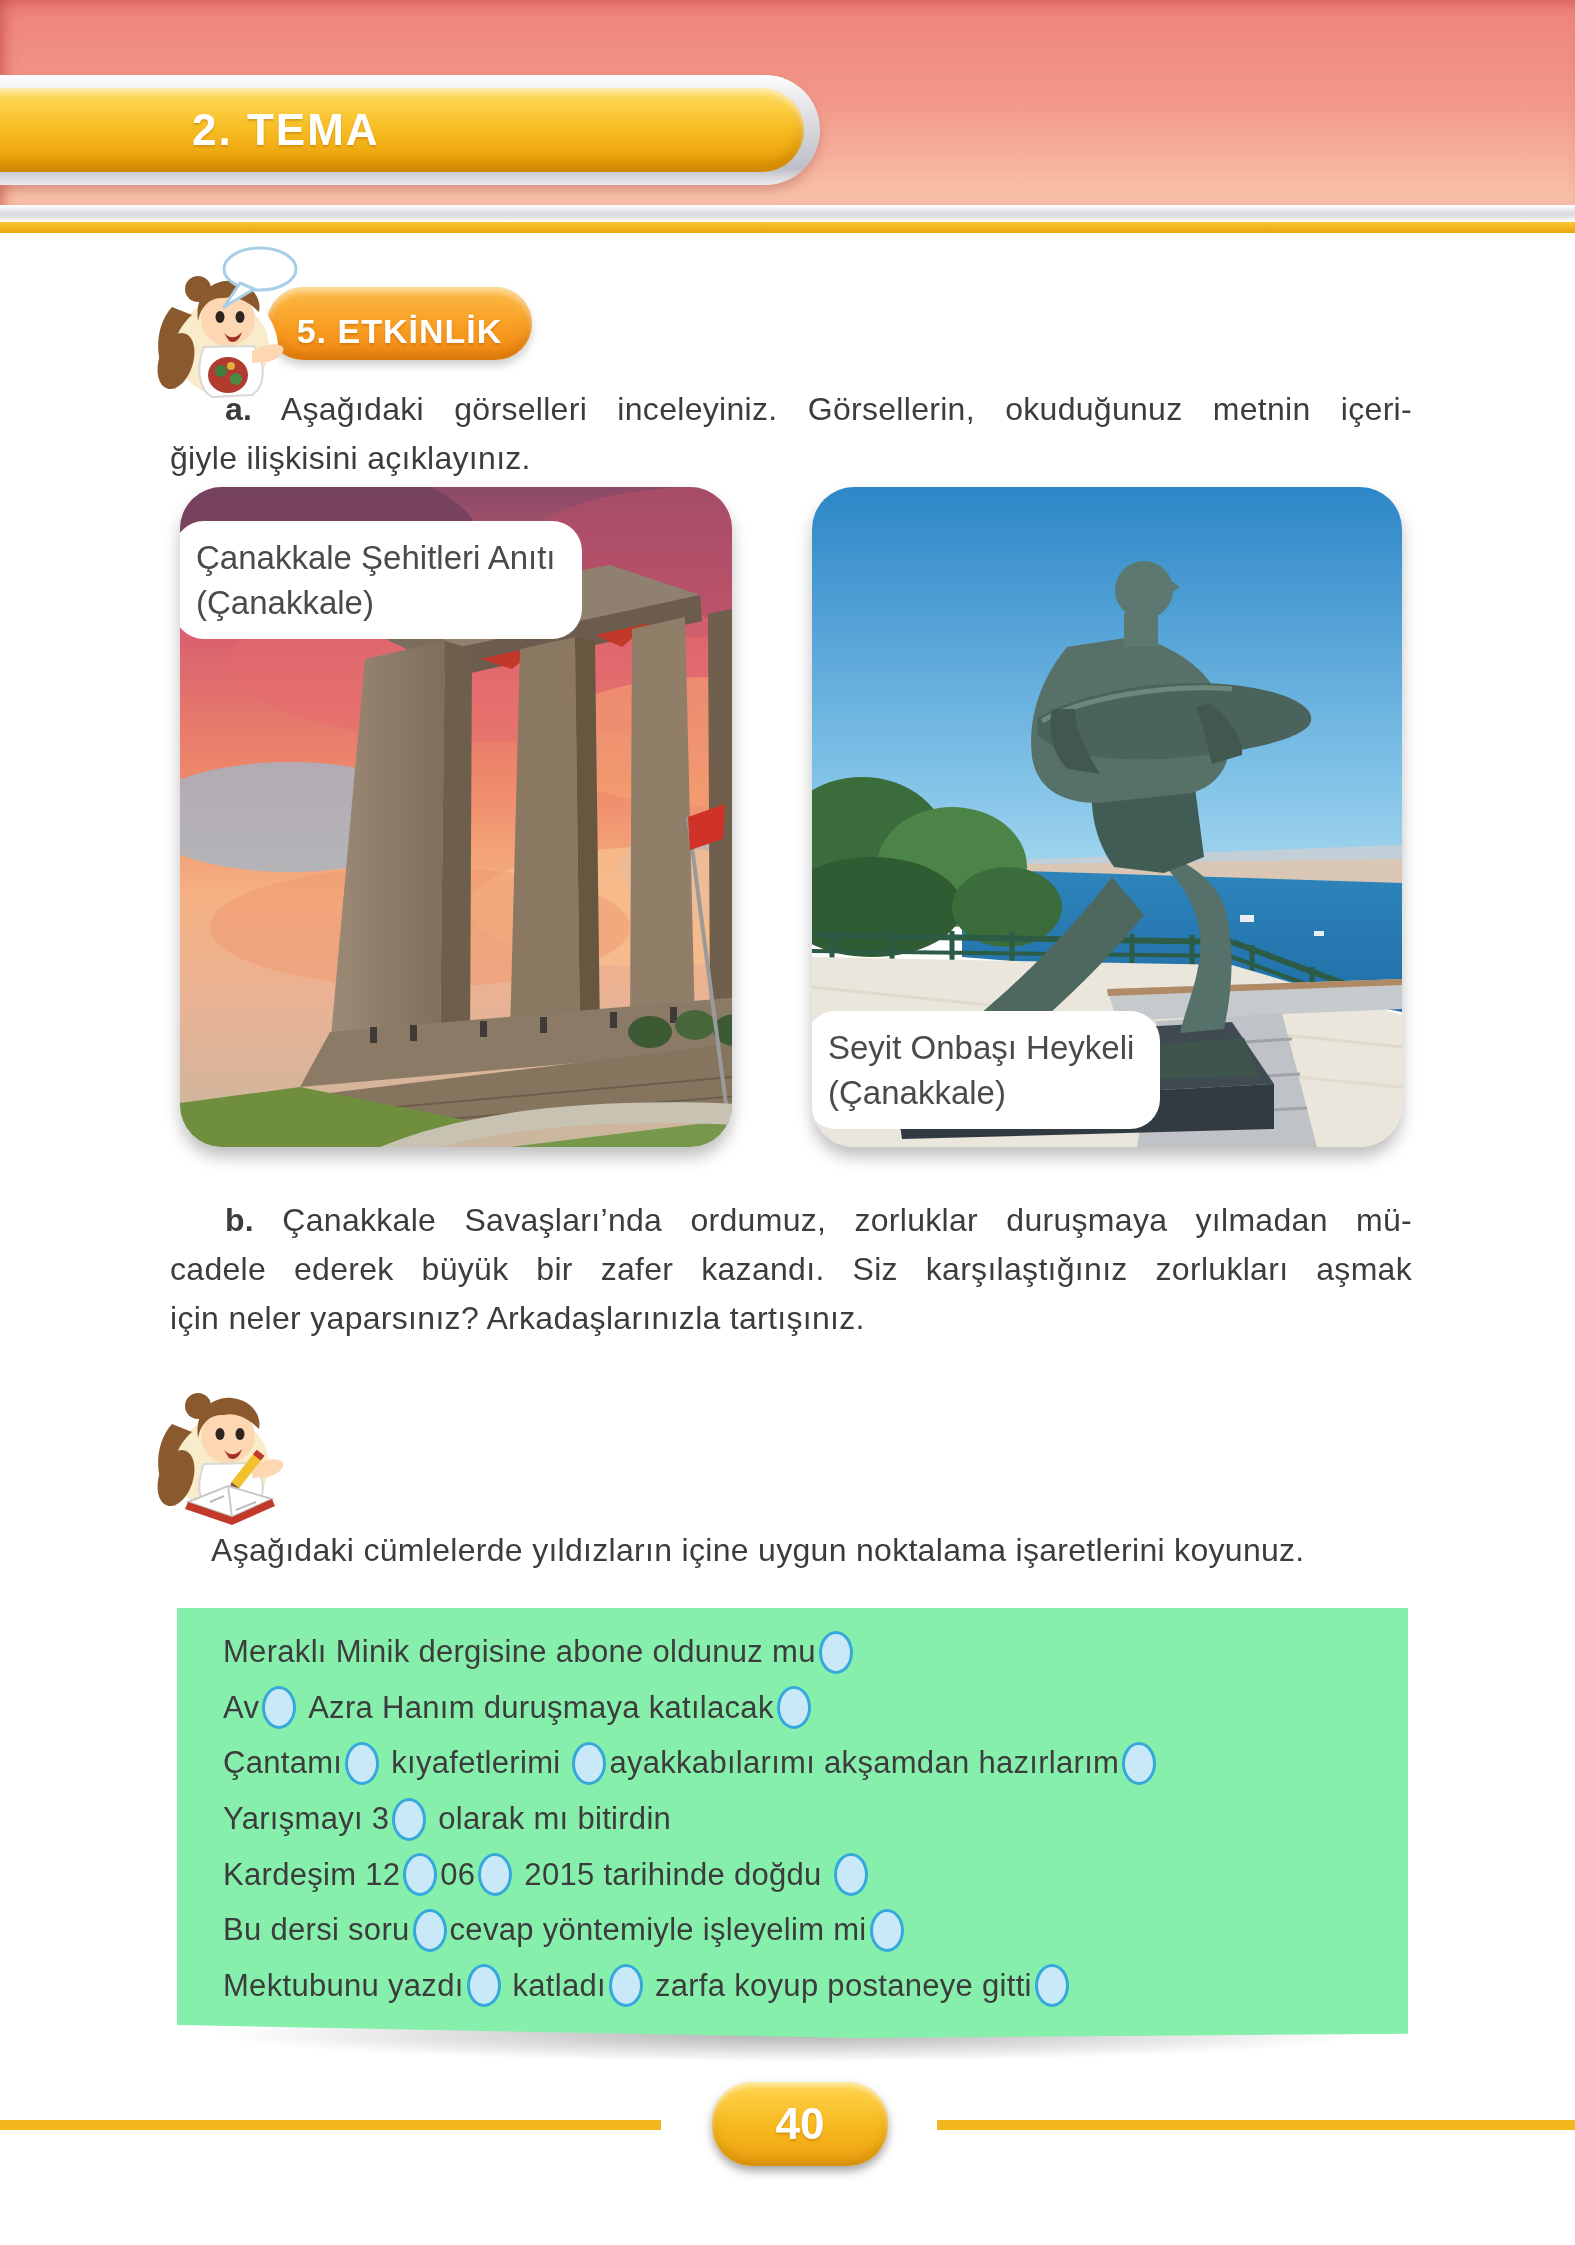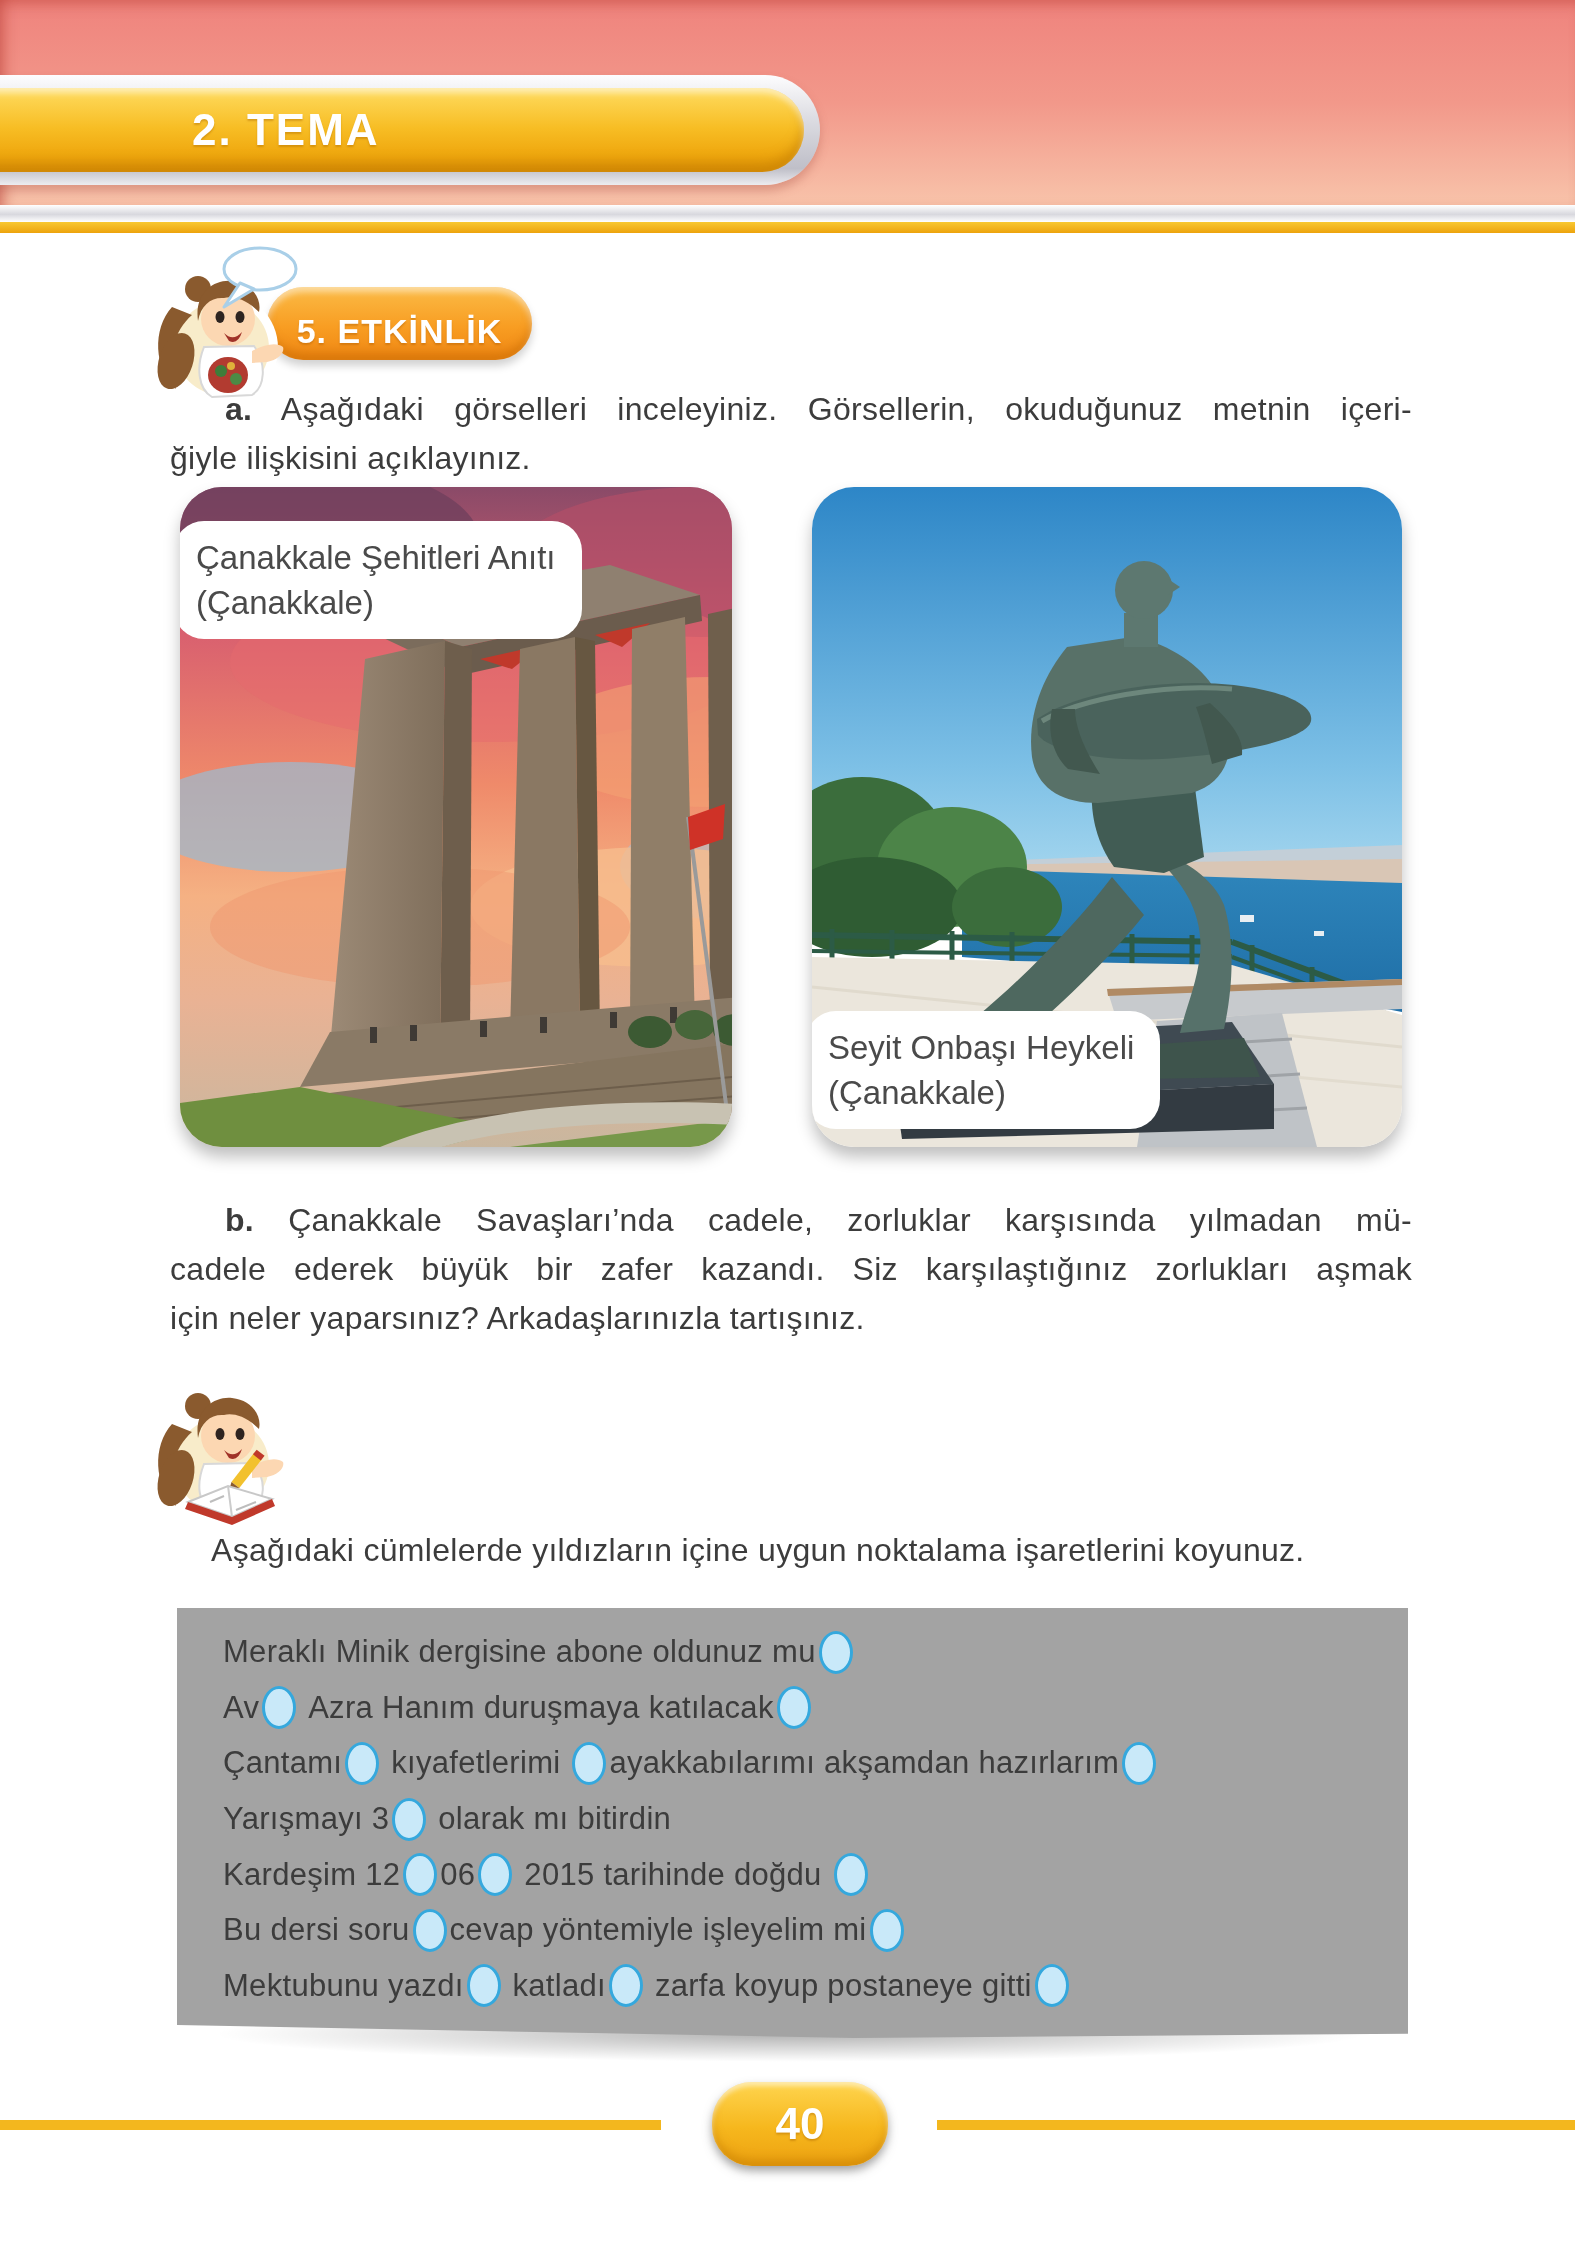--- a/index.html
+++ b/index.html
@@ -54,21 +54,21 @@
   .card1 .caption{left:-6px;top:34px;}
   .card2 .caption{left:-6px;bottom:18px;}
 
   
   .instruction{position:absolute;left:211px;top:1532px;width:1220px;font-size:32px;
     letter-spacing:.3px;color:#3c3c3c;white-space:nowrap;}
 
   
   .gray-box-shadow{position:absolute;left:210px;top:2022px;width:1160px;height:40px;
     background:radial-gradient(ellipse at 50% 30%,rgba(0,0,0,.30) 0%,rgba(0,0,0,0) 70%);}
-  .gray-box{position:absolute;left:177px;top:1608px;width:1231px;height:430px;background:#a3a3a3;
+  .gray-box{position:absolute;left:177px;top:1608px;width:1231px;height:430px;background:#86efac;
     clip-path:polygon(0 0,100% 0,100% 99%,55% 100%,0 97%);
     display:flex;flex-direction:column;justify-content:space-evenly;
     padding:10px 36px 18px 46px;box-sizing:border-box;}
   .sentence{font-size:31px;letter-spacing:.3px;color:#3c3c3c;white-space:pre-wrap;
     display:flex;align-items:center;flex-wrap:nowrap;}
   .star-circle{display:inline-block;width:34px;height:43px;border-radius:50%;
     background:#c9e9f9;border:3px solid #35a8dd;box-sizing:border-box;
     margin:0 3px;flex:0 0 auto;}
 
   
@@ -267,21 +267,21 @@
       </g>
       <svg x="0" y="0"></svg>
     </svg>
     <div class="caption">
       <div>Seyit Onbaşı Heykeli</div>
       <div>(Çanakkale)</div>
     </div>
   </div>
 
   <div class="para" style="top:1196px;">
-    <div class="line just indent"><span class="marker">b.</span> <span>Çanakkale Savaşları’nda cadele, zorluklar karşısında yılmadan mü-</span></div>
+    <div class="line just indent"><span class="marker">b.</span> <span>Çanakkale Savaşları’nda ordumuz, zorluklar duruşmaya yılmadan mü-</span></div>
     <div class="line just">cadele ederek büyük bir zafer kazandı. Siz karşılaştığınız zorlukları aşmak</div>
     <div class="line">için neler yaparsınız? Arkadaşlarınızla tartışınız.</div>
   </div>
 
   <div class="badge" style="top:1362px;">
     <svg class="badge-girl" viewBox="0 0 170 175">
       <circle cx="82" cy="103" r="56" fill="#ffffff"></circle>
       <circle cx="82" cy="103" r="47" fill="#f8ecca"></circle>
       <path d="M32,62 C12,84 14,124 36,144 C26,112 34,86 52,70 Z" fill="#8a5a2e"></path>
       <ellipse cx="36" cy="116" rx="17" ry="29" fill="#8a5a2e" transform="rotate(18 36 116)"></ellipse>

